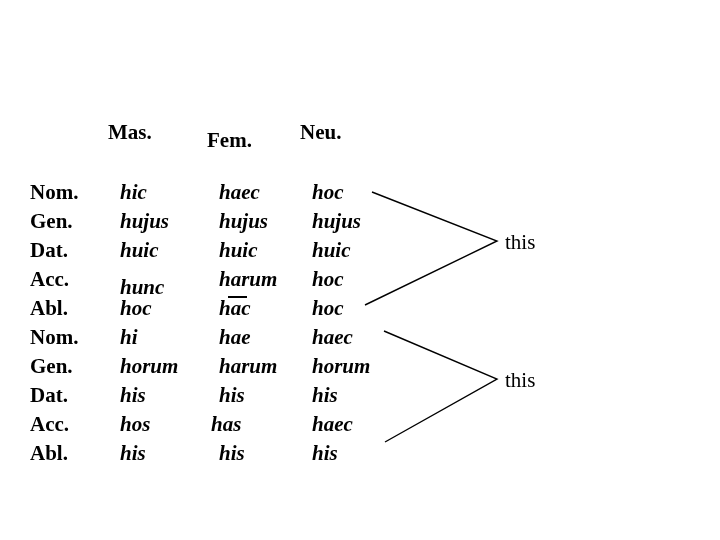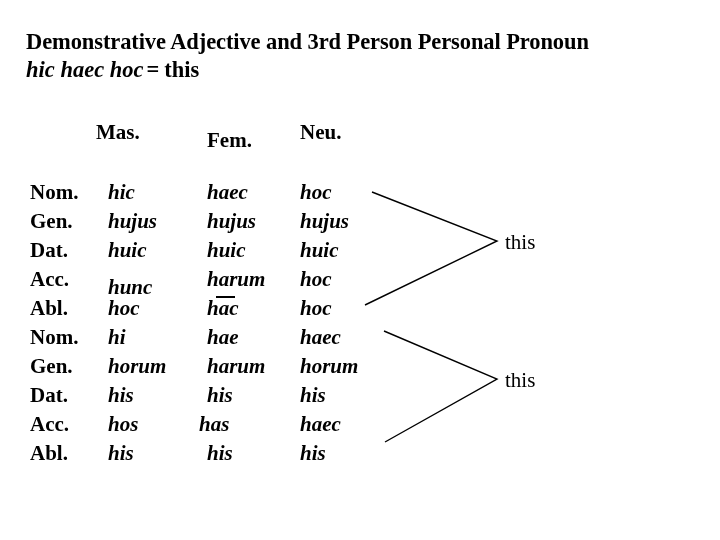--- a/index.html
+++ b/index.html
@@ -73,20 +73,21 @@
     font-weight: bold;
     font-style: normal;
   }
   .case-label {
     font-weight: bold;
     font-style: normal;
   }
   .form {
     font-weight: bold;
     font-style: italic;
+    margin-left: 12px;
   }
   .macron {
     position: relative;
     display: inline-block;
   }
   .macron::after {
     content: "";
     position: absolute;
     left: 0.42em;
     right: 0.16em;
@@ -123,30 +124,24 @@
     line-height: 22px;
     font-weight: normal;
     white-space: nowrap;
   }
 </style>
 </head>
 <body>
 
 <div id="slide">
 
-  <div class="title-block">
-    <div class="title-line1">Demonstrative Adjective and 3rd Person Personal Pronoun</div>
-    <div class="title-line2">
-      <span class="title-latin">hic  haec  hoc</span><span class="title-eq">=</span><span class="title-gloss">this</span>
-    </div>
-  </div>
 
   <div class="grid">
 
-    <div class="cell col-head" style="left:96px; top:122px;">Mas.</div>
+    <div class="cell col-head" style="left:108px; top:122px;">Mas.</div>
     <div class="cell col-head" style="left:207px; top:130px;">Fem.</div>
     <div class="cell col-head" style="left:300px; top:122px;">Neu.</div>
 
     <div class="cell case-label" style="left:30px; top:182px;">Nom.</div>
     <div class="cell form" style="left:108px; top:182px;">hic</div>
     <div class="cell form" style="left:207px; top:182px;">haec</div>
     <div class="cell form" style="left:300px; top:182px;">hoc</div>
 
     <div class="cell case-label" style="left:30px; top:211px;">Gen.</div>
     <div class="cell form" style="left:108px; top:211px;">hujus</div>

